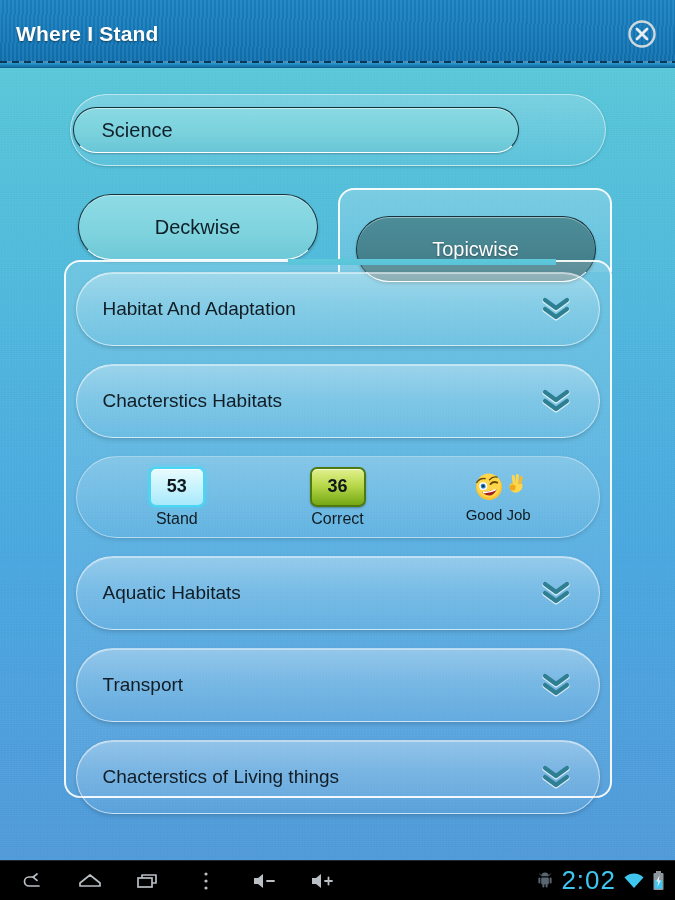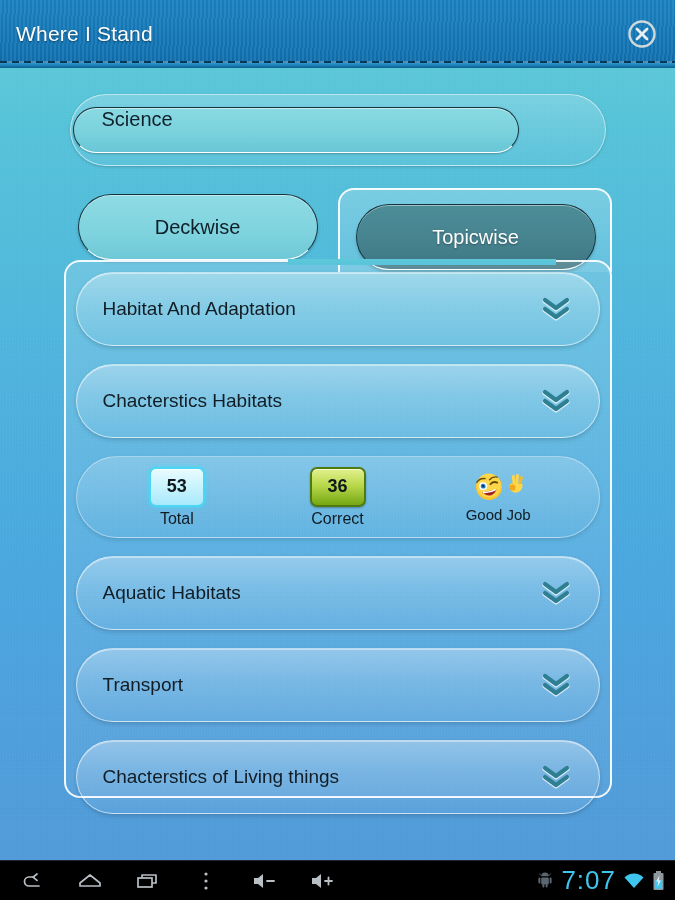--- a/index.html
+++ b/index.html
@@ -41,21 +41,21 @@
     content:"";
     position:absolute; left:0; right:0; bottom:5px; height:2px;
     background:repeating-linear-gradient(90deg,#0a2d45 0 7px, rgba(255,255,255,.25) 7px 12px);
     opacity:.85;
   }
   .header-seam{
     position:absolute; left:0; right:0; bottom:0; height:5px;
     background:linear-gradient(180deg,#2a9ad2,#0d5f92);
   }
   .app-title{
-    color:#fff; font-size:21px; font-weight:normal;
+    color:#fff; font-size:21px; font-weight:bold;
     letter-spacing:.2px;
     text-shadow:0 1px 2px rgba(0,0,0,.45);
   }
   .close-btn{
     margin-left:auto;
     width:34px; height:34px; border-radius:50%;
     display:flex; align-items:center; justify-content:center;
     cursor:pointer;
   }
   .close-btn svg{ display:block; }
@@ -79,21 +79,21 @@
     display:flex; align-items:center;
   }
   .select-inner{
     margin-left:2px;
     width:446px; height:46px;
     border-radius:31px;
     background:linear-gradient(180deg,#8ad9e2 0%,#7ad2dd 55%,#69c6d6 100%);
     border:1px solid #15333e;
     border-bottom-color:#ffffff;
     box-shadow:inset 0 1px 0 rgba(255,255,255,.5), 0 1px 2px rgba(0,0,0,.25);
-    display:flex; align-items:flex-start;
+    display:flex; align-items:center;
     padding-left:28px;
     cursor:pointer;
   }
   .select-value{ font-size:20px; color:#11202a; }
 
   
   .tabs{
     position:relative;
     margin:22px auto 0 auto;
     width:548px; height:78px;
@@ -115,21 +115,21 @@
   }
   .tab-panelwrap{
     position:absolute; left:274px; top:0;
     width:274px; height:84px;
     border:2px solid rgba(255,255,255,.92);
     border-bottom:none;
     border-radius:16px 16px 0 0;
     background:linear-gradient(180deg, rgba(255,255,255,.22), rgba(255,255,255,.10));
   }
   .tab-topicwise{
-    left:292px; top:16px;
+    left:292px; top:28px;
     background:linear-gradient(180deg,#4c8d98 0%,#46838f 55%,#3d7682 100%);
     color:#ffffff;
     text-shadow:0 1px 2px rgba(0,0,0,.35);
   }
 
   
   .list-panel{
     position:relative;
     margin:-6px auto 5px auto;
     width:548px; height:538px;
@@ -272,21 +272,21 @@
             <path d="M4 4 L15 12 L26 4" fill="none" stroke="#2e7f92" stroke-width="4.2" stroke-linecap="round" stroke-linejoin="round"></path>
             <path d="M4 14 L15 22 L26 14" fill="none" stroke="#ffffff" stroke-width="5" stroke-linecap="round" stroke-linejoin="round" opacity=".75"></path>
             <path d="M4 13 L15 21 L26 13" fill="none" stroke="#2e7f92" stroke-width="4.2" stroke-linecap="round" stroke-linejoin="round"></path>
           </svg>
         </span>
       </div>
 
       <div class="stats-row">
         <div class="stat">
           <div class="badge badge-total">53</div>
-          <div class="stat-label">Total</div>
+          <div class="stat-label">Stand</div>
         </div>
         <div class="stat">
           <div class="badge badge-correct">36</div>
           <div class="stat-label">Correct</div>
         </div>
         <div class="stat">
           <div class="stat-emoji">
             <svg width="58" height="34" viewBox="0 0 58 34">
               <g transform="rotate(-12 20 17)">
                 <circle cx="20" cy="17" r="13" fill="#fcc330"></circle>
@@ -398,21 +398,21 @@
         <svg width="18" height="18" viewBox="0 0 18 18">
           <path d="M5.2 4.2 a3.8 3.8 0 0 1 7.6 0 Z" fill="#5a6670"></path>
           <rect x="5.2" y="5.4" width="7.6" height="7" rx="1" fill="#5a6670"></rect>
           <rect x="2.4" y="5.6" width="2" height="6" rx="1" fill="#5a6670"></rect>
           <rect x="13.6" y="5.6" width="2" height="6" rx="1" fill="#5a6670"></rect>
           <rect x="6.4" y="12" width="2" height="3.4" rx="1" fill="#5a6670"></rect>
           <rect x="9.6" y="12" width="2" height="3.4" rx="1" fill="#5a6670"></rect>
           <path d="M5 3.4 L3.6 1.8 M13 3.4 L14.4 1.8" stroke="#5a6670" stroke-width=".9" stroke-linecap="round"></path>
         </svg>
       </span>
-      <span class="status-time">7:07</span>
+      <span class="status-time">2:02</span>
       <span class="sys-icon">
         <svg width="22" height="20" viewBox="0 0 22 20">
           <path d="M11 17 L1.5 6.5 a13.5 13.5 0 0 1 19 0 Z" fill="#3fc6ef"></path>
         </svg>
       </span>
       <span class="sys-icon">
         <svg width="13" height="22" viewBox="0 0 13 22">
           <rect x="4" y="1" width="5" height="2" fill="#8e979e"></rect>
           <rect x="1.5" y="3" width="10" height="17" rx="1" fill="#8e979e"></rect>
           <rect x="2.8" y="10" width="7.4" height="8.7" fill="#3fc6ef"></rect>

